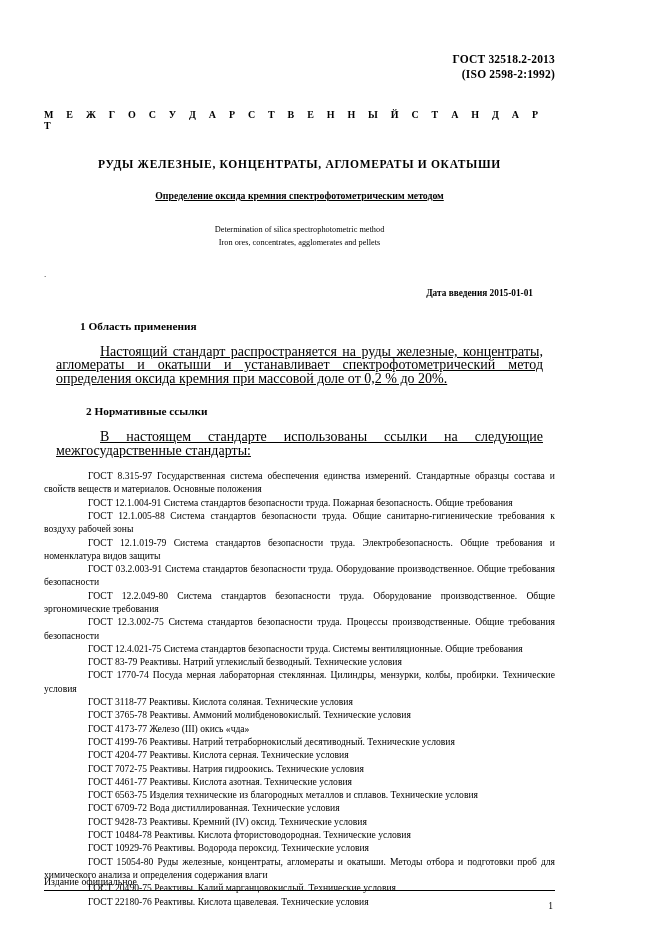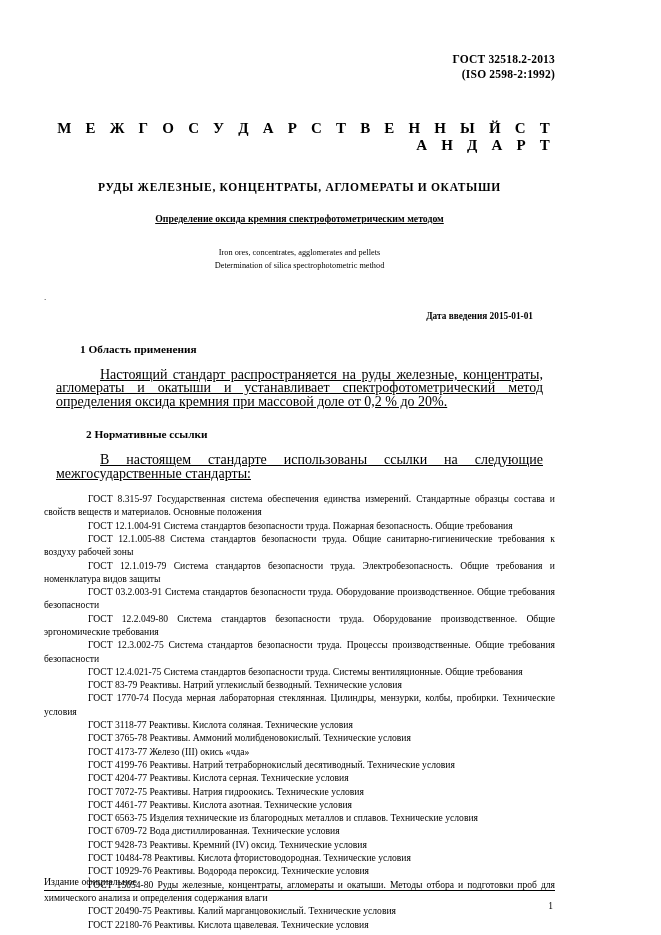--- a/index.html
+++ b/index.html
@@ -25,26 +25,26 @@
   .std-code {
     text-align: right;
     font-family: "Liberation Serif", serif;
     font-weight: bold;
     font-size: 11.5px;
     line-height: 15px;
     letter-spacing: 0.2px;
   }
   .std-code div { white-space: nowrap; }
   .main-title {
-    text-align: right;
+    text-align: left;
     font-family: "Liberation Serif", serif;
     font-weight: bold;
-    font-size: 15px;
+    font-size: 10px;
     letter-spacing: 5.2px;
-    margin-top: 38px;
+    margin-top: 27px;
   }
   .doc-title {
     text-align: center;
     font-weight: bold;
     font-size: 11.5px;
     letter-spacing: 0.7px;
     margin-top: 27px;
   }
   .doc-subtitle {
     text-align: center;
@@ -138,22 +138,22 @@
     <div>(ISO 2598-2:1992)</div>
   </div>
 
   <div class="main-title">М Е Ж Г О С У Д А Р С Т В Е Н Н Ы Й     С Т А Н Д А Р Т</div>
 
   <div class="doc-title">РУДЫ ЖЕЛЕЗНЫЕ, КОНЦЕНТРАТЫ, АГЛОМЕРАТЫ И ОКАТЫШИ</div>
 
   <div class="doc-subtitle">Определение оксида кремния спектрофотометрическим методом</div>
 
   <div class="eng-title">
+    <div>Determination of silica spectrophotometric method</div>
     <div>Iron   ores,   concentrates,  agglomerates  and  pellets</div>
-    <div>Determination of silica spectrophotometric method</div>
   </div>
 
   <div class="dot-row">.</div>
 
   <div class="intro-date">Дата  введения 2015-01-01</div>
 
   <div class="section-head">1 Область применения</div>
 
   <div class="para-block">
     <p class="body-text indent">Настоящий стандарт распространяется на руды железные, концентраты, агломераты и окатыши и устанавливает спектрофотометрический метод определения оксида кремния при массовой доле от 0,2 % до 20%.</p>

